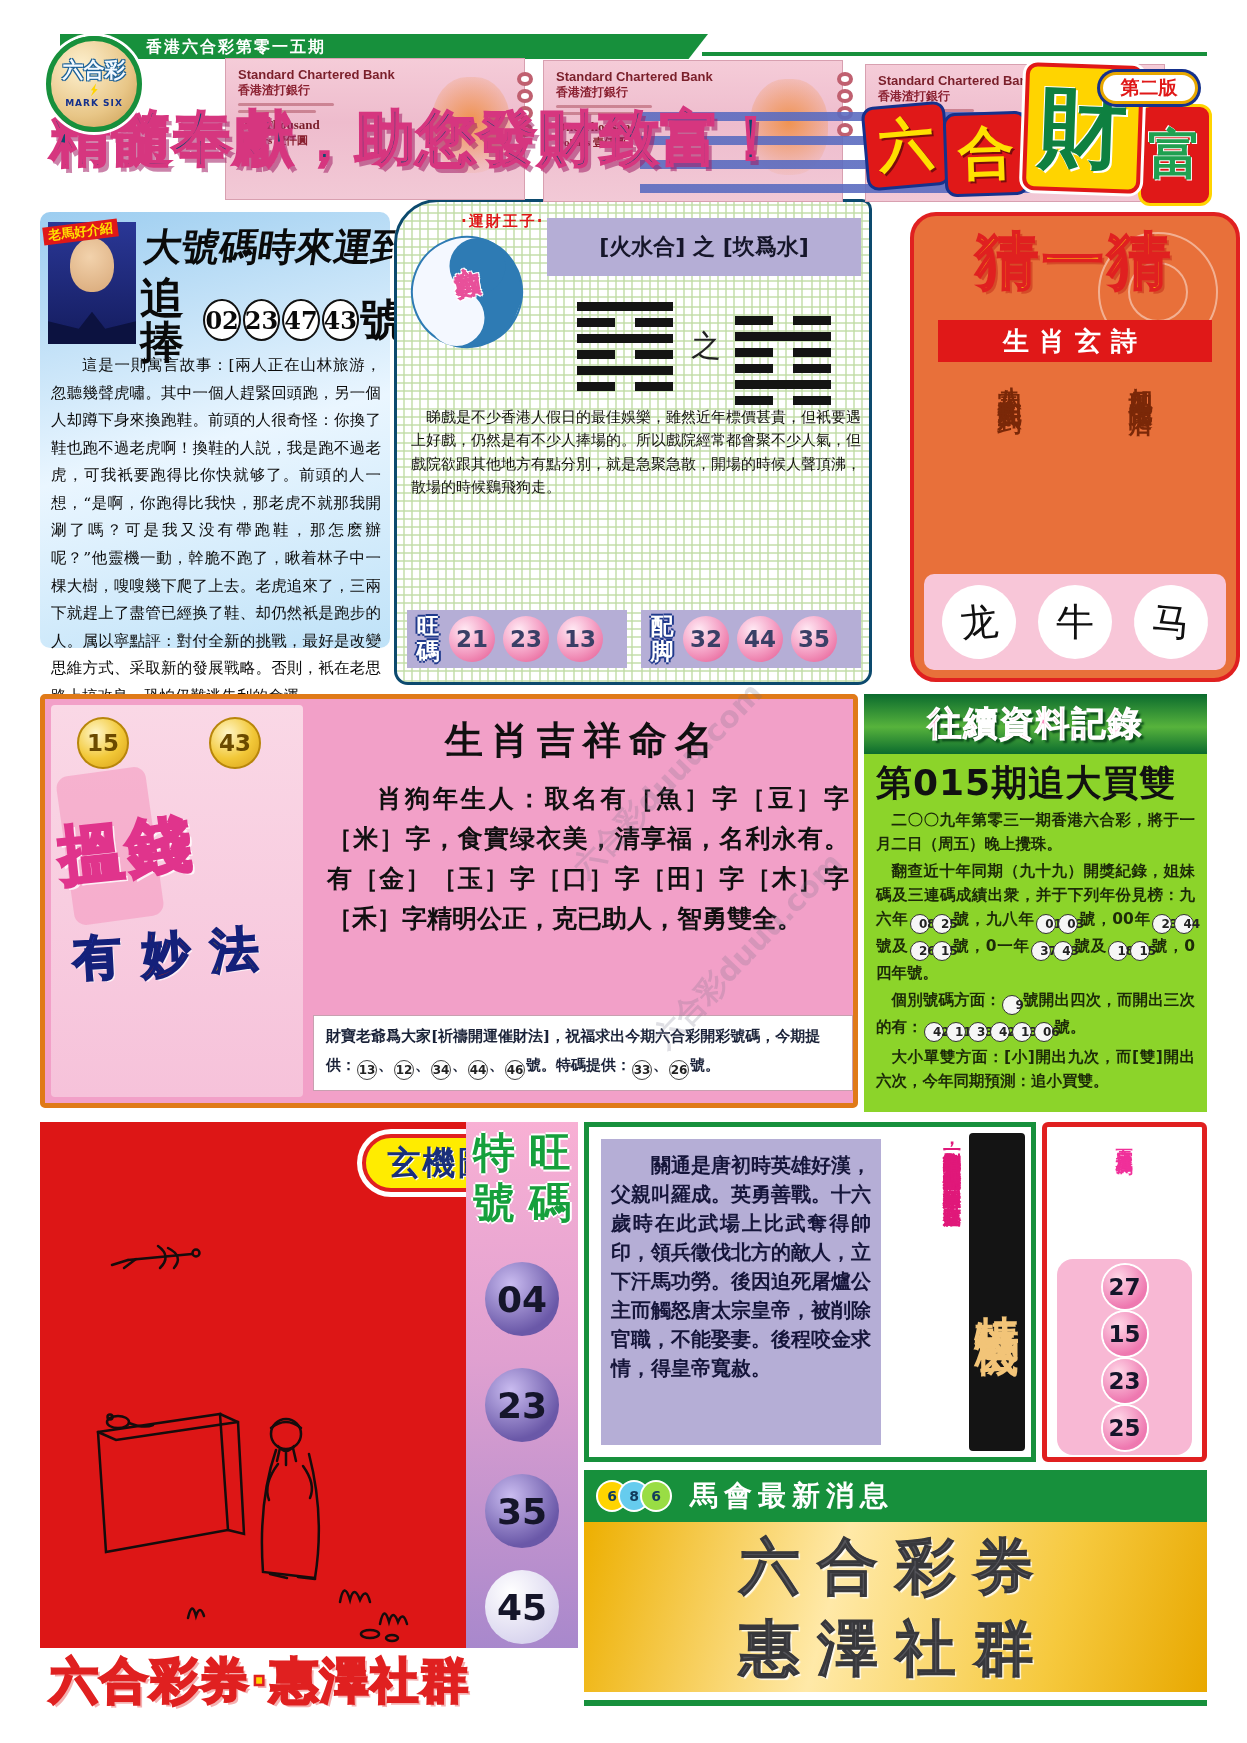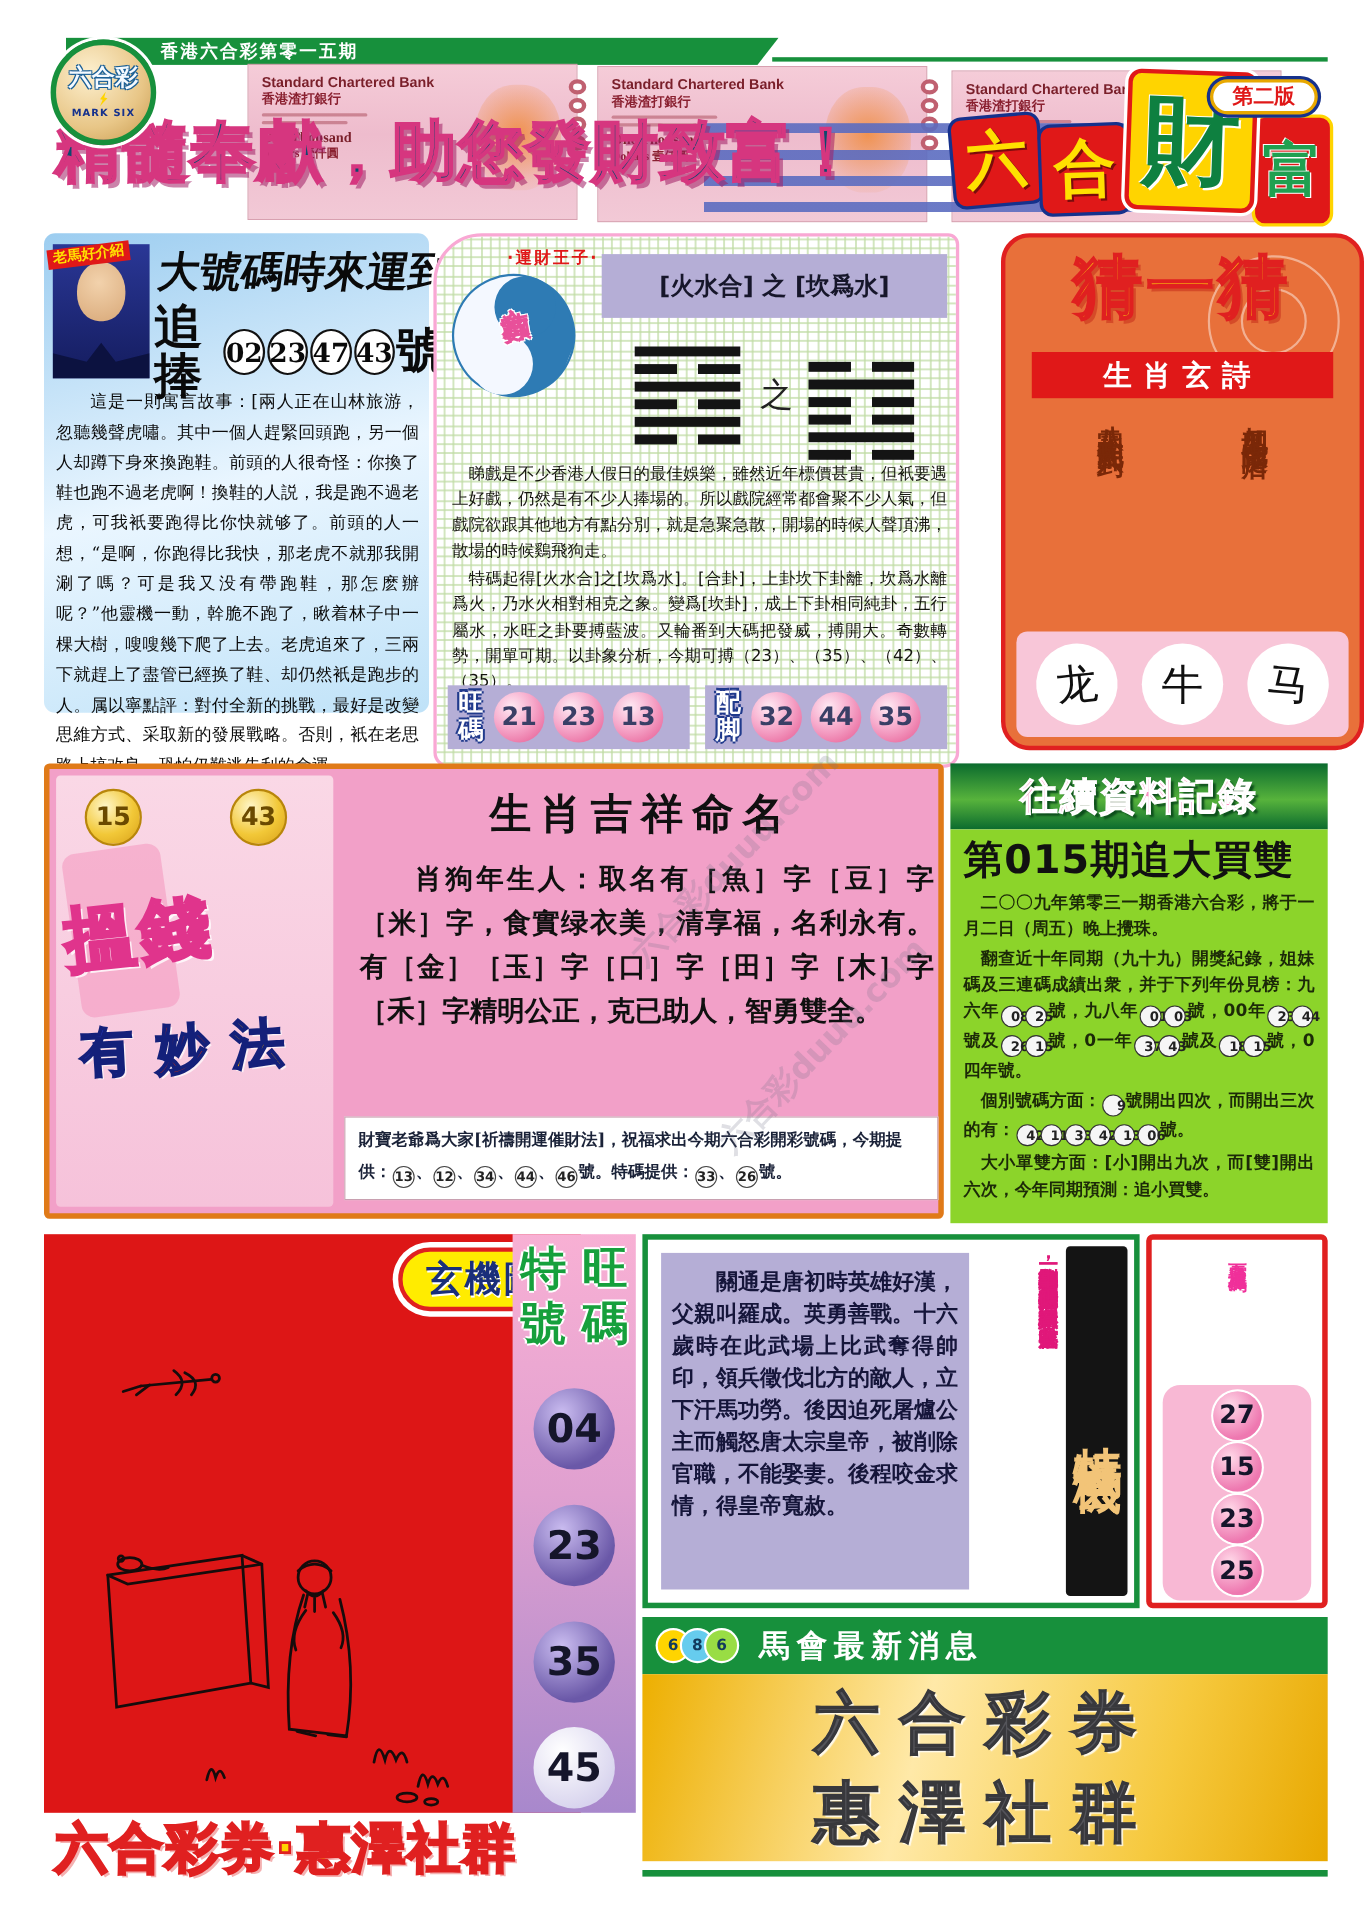--- a/index.html
+++ b/index.html
@@ -69,21 +69,21 @@
 .a-headline{position:absolute;left:104px;top:14px;font:700 38px/1.1 "DejaVu Serif",serif;
   transform:skewX(-8deg);white-space:nowrap;color:#0a0a0a}
 .a-chase{position:absolute;left:100px;top:64px;display:flex;align-items:center;
   font:900 44px/1 "DejaVu Serif",serif;color:#0a0a0a}
 .chase-circ{width:42px;height:42px;border:2.5px solid #111;border-radius:50%;background:#fff;
   display:inline-flex;align-items:center;justify-content:center;
   font:700 24px "DejaVu Serif",serif;margin:0 1px}
 .a-story{position:absolute;left:11px;top:140px;width:330px;font:500 15.5px/1.78 "DejaVu Serif",serif;
   color:#0b0b0b;text-indent:2em;text-align:justify}
 
-.colB{left:394px;top:212px;width:478px;height:486px;background:#fff;border:3px solid #f9a8d4;
+.colB{left:394px;top:199px;width:478px;height:486px;background:#fff;border:3px solid #0c4a6e;
   border-radius:44px 10px 14px 14px;overflow:hidden}
 .colB::before{content:"";position:absolute;inset:0;opacity:.55;
   background-image:
    repeating-linear-gradient(90deg,transparent 0 6px,rgba(140,190,90,.7) 6px 8px),
    repeating-linear-gradient(0deg,transparent 0 6px,rgba(140,190,90,.7) 6px 8px);
   background-size:34px 26px,26px 34px}
 .b-brand{position:absolute;left:64px;top:10px;z-index:2;color:#e01818;
   font:700 15px "DejaVu Sans",sans-serif;letter-spacing:2px}
 .yinyang{position:absolute;left:14px;top:34px;width:112px;height:112px;border-radius:50%;z-index:2;
   background:linear-gradient(90deg,#f4f8ff 50%,#2e7bb4 50%);border:2px solid #2e7bb4;transform:rotate(22deg)}
@@ -339,21 +339,20 @@
       <div class="hexR">
         <div class="hexline" data-type="broken"></div>
         <div class="hexline" data-type="solid"></div>
         <div class="hexline" data-type="broken"></div>
         <div class="hexline" data-type="broken"></div>
         <div class="hexline" data-type="solid"></div>
         <div class="hexline" data-type="broken"></div>
       </div>
     </div>
     <div class="b-para b-para1">睇戲是不少香港人假日的最佳娛樂，雖然近年標價甚貴，但衹要遇上好戲，仍然是有不少人捧場的。所以戲院經常都會聚不少人氣，但戲院欲跟其他地方有點分別，就是急聚急散，開場的時候人聲頂沸，散場的時候鷄飛狗走。</div>
-    <div class="b-para b-para2">特碼起得[火水合]之[坎爲水]。[合卦]，上卦坎下卦離，坎爲水離爲火，乃水火相對相克之象。變爲[坎卦]，成上下卦相同純卦，五行屬水，水旺之卦要搏藍波。又輪番到大碼把發威，搏開大。奇數轉勢，開單可期。以卦象分析，今期可搏（23）、（35）、（42）、（35）。</div>
     <div class="ball-box bb1">
       <div class="bb-label">
         <span>旺</span>
         <span>碼</span>
       </div>
       <span class="bb-ball">21</span>
       <span class="bb-ball">23</span>
       <span class="bb-ball">13</span>
     </div>
     <div class="ball-box bb2">

